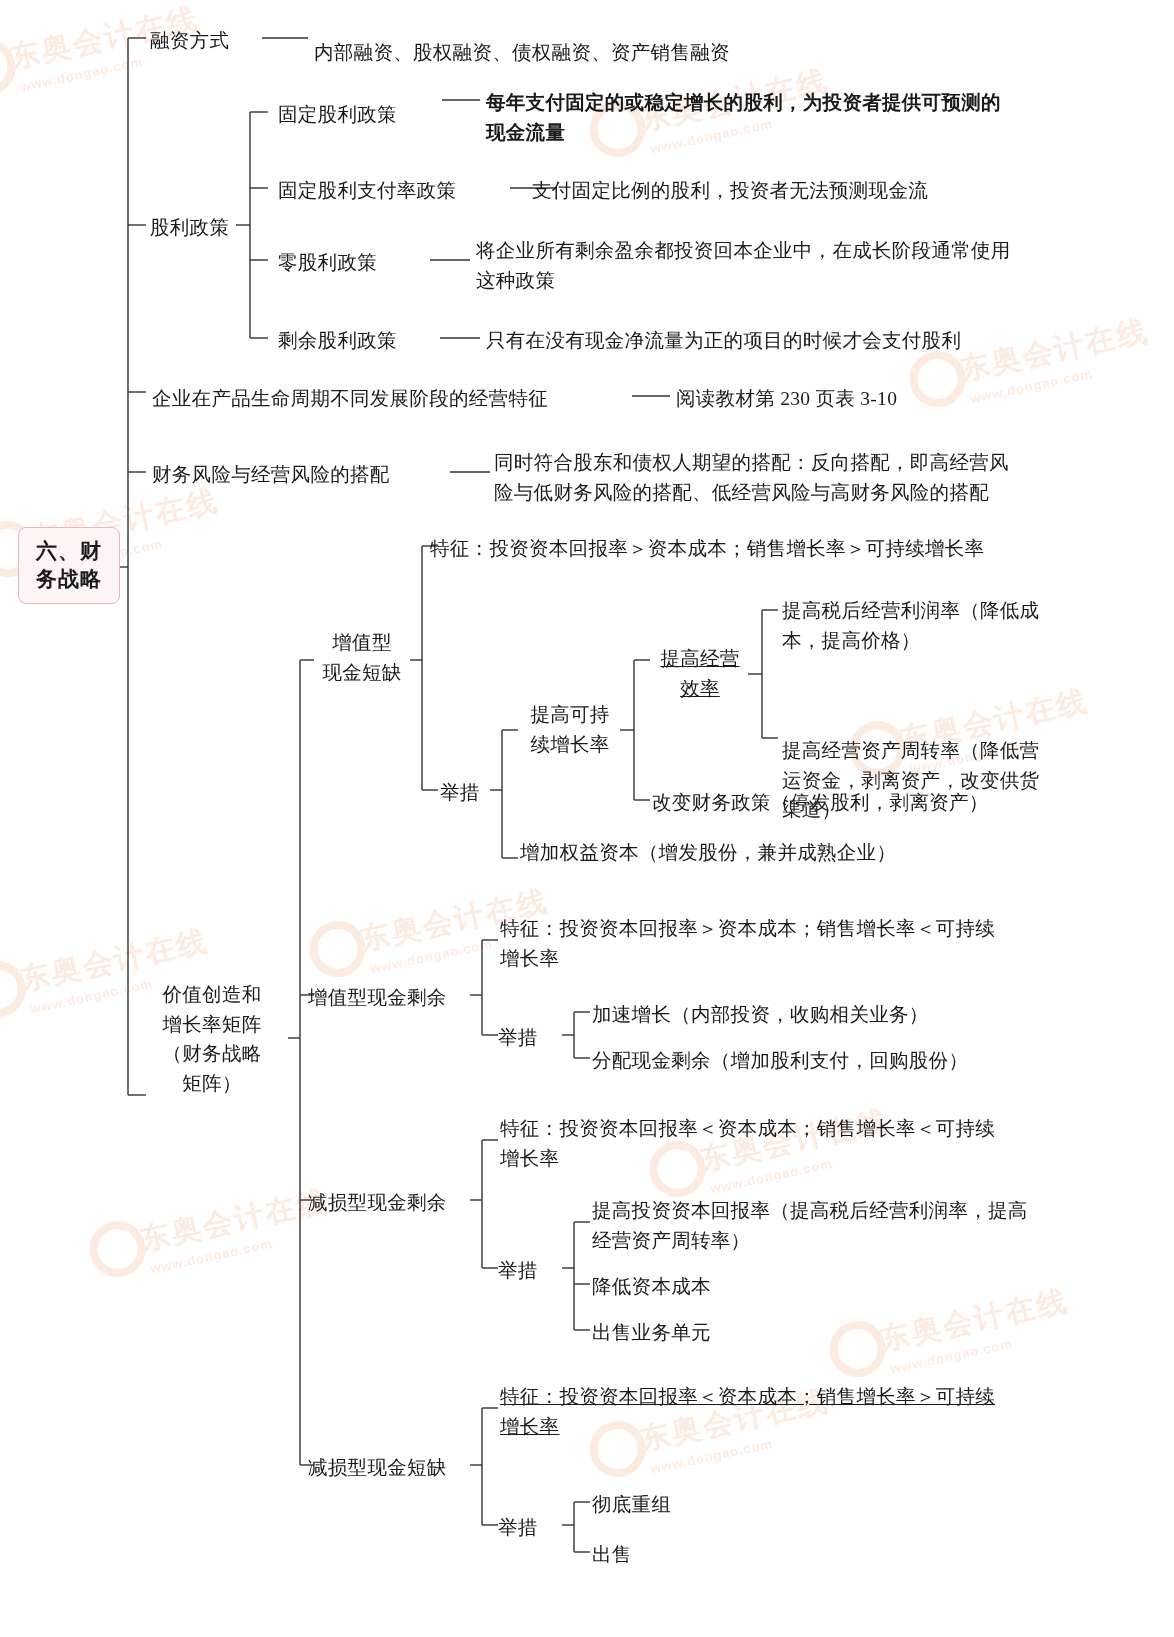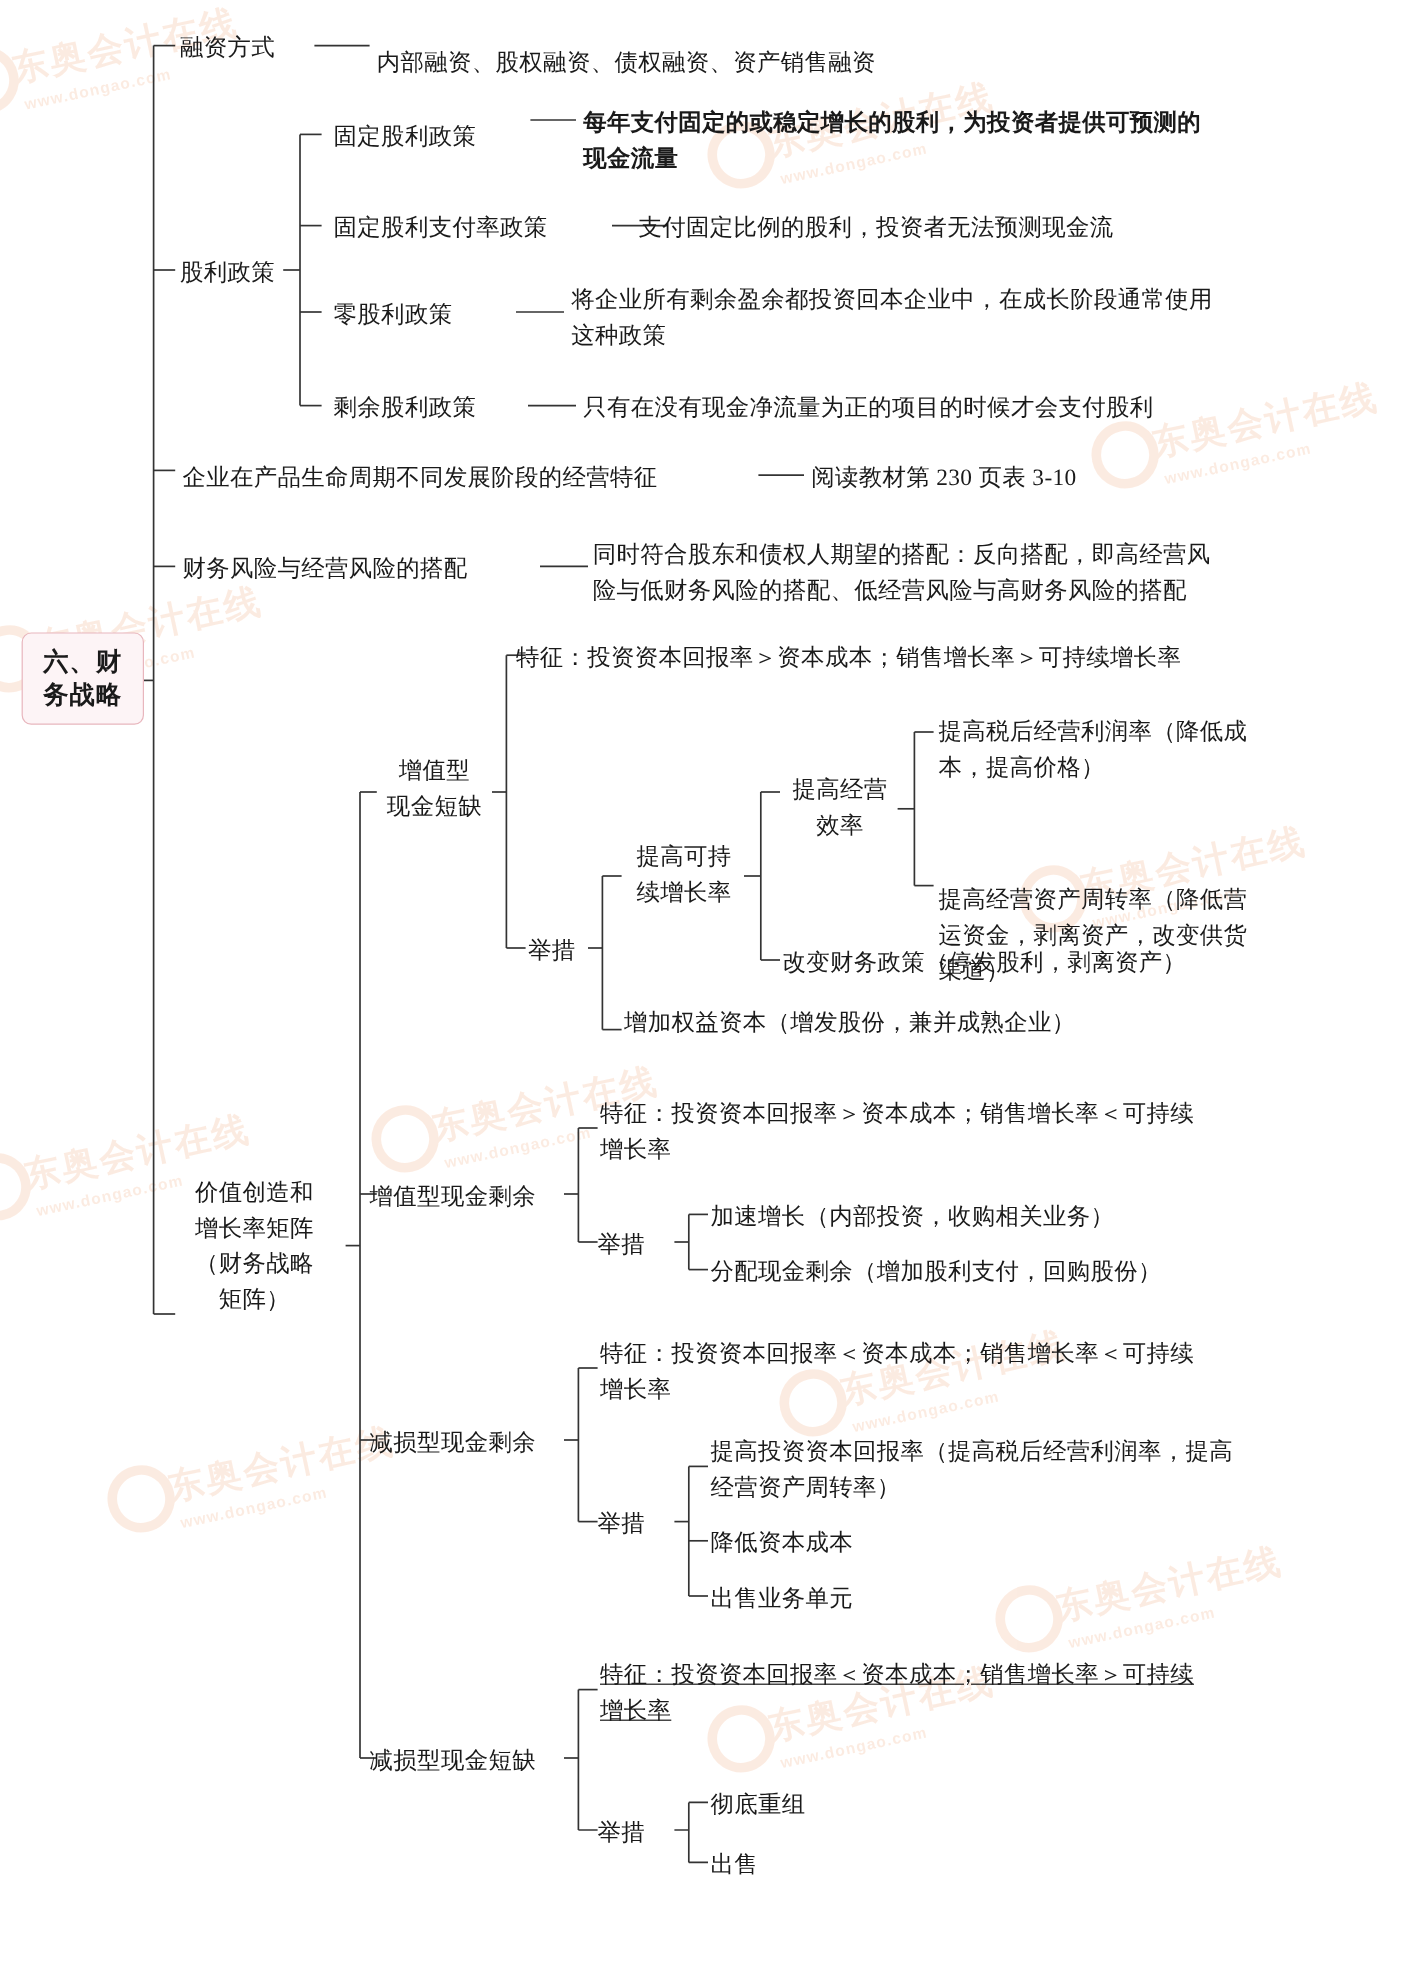--- a/index.html
+++ b/index.html
@@ -247,21 +247,21 @@
 增长率矩阵
 （财务战略
 矩阵）</div>
 
 <div class="node n-center" style="left:314px;top:628px;width:96px;">增值型
 现金短缺</div>
 <div class="node" style="left:430px;top:534px;">特征：投资资本回报率＞资本成本；销售增长率＞可持续增长率</div>
 <div class="node" style="left:440px;top:778px;">举措</div>
 <div class="node n-center" style="left:520px;top:700px;width:100px;">提高可持
 续增长率</div>
-<div class="node n-center" style="left:652px;top:644px;width:96px;">提高经营
+<div class="node n-center" style="left:652px;top:644px;width:96px;text-decoration:underline;">提高经营
 效率</div>
 <div class="node" style="left:782px;top:596px;">提高税后经营利润率（降低成
 本，提高价格）</div>
 <div class="node" style="left:782px;top:696px;margin-top:40px;">提高经营资产周转率（降低营
 运资金，剥离资产，改变供货
 渠道）</div>
 <div class="node" style="left:652px;top:788px;">改变财务政策（停发股利，剥离资产）</div>
 <div class="node" style="left:520px;top:838px;">增加权益资本（增发股份，兼并成熟企业）</div>
 
 <div class="node" style="left:308px;top:983px;">增值型现金剩余</div>

